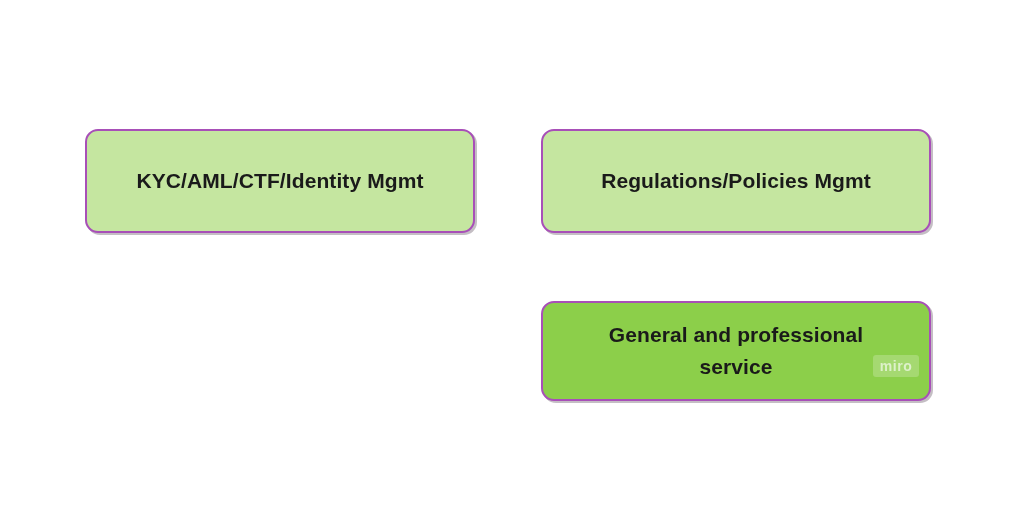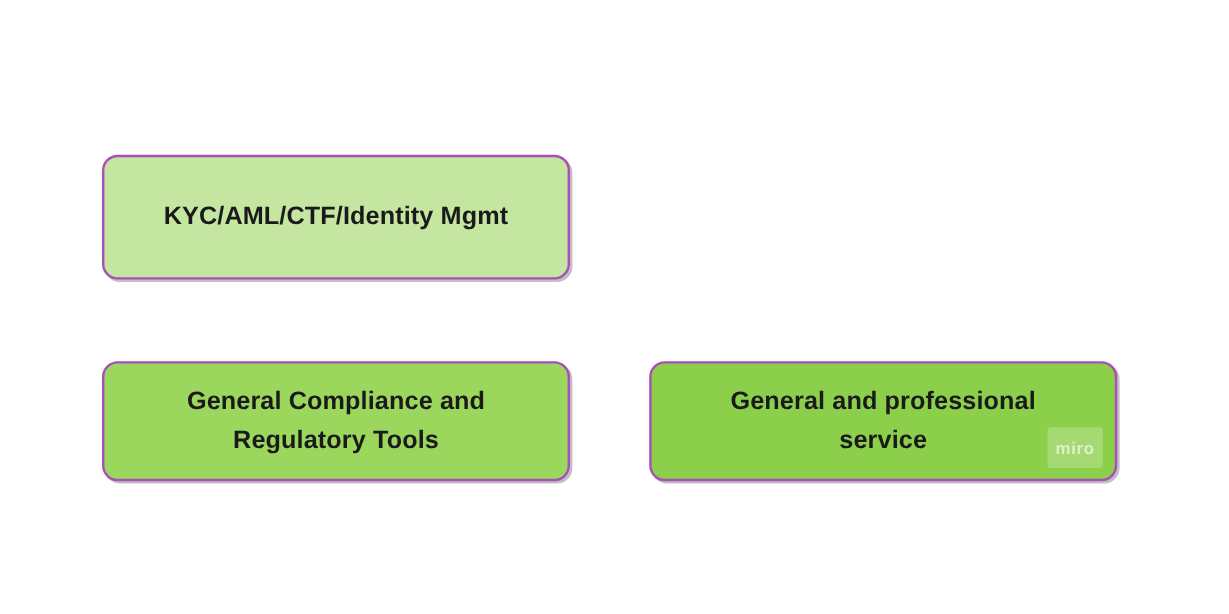--- a/index.html
+++ b/index.html
@@ -76,23 +76,23 @@
     top: 301px;
     width: 390px;
     height: 100px;
     background: #8ccf4a;
   }
 
   
   .watermark {
     position: absolute;
     right: 10px;
-    bottom: 9px;
+    bottom: 22px;
     width: 46px;
-    height: 34px;
+    height: 22px;
     border-radius: 3px;
     background: rgba(255, 255, 255, 0.22);
     display: flex;
     align-items: center;
     justify-content: center;
     font-size: 14px;
     font-weight: 700;
     letter-spacing: 0.6px;
     color: rgba(255, 255, 255, 0.62);
     user-select: none;
@@ -100,25 +100,24 @@
 </style>
 </head>
 <body>
 
 <div class="board">
 
   <div class="card card-kyc">
     <span class="card-label">KYC/AML/CTF/Identity Mgmt</span>
   </div>
 
+  <div class="card card-regulations">
+    <span class="card-label">Regulations/Policies Mgmt</span>
+  </div>
 
-  <div class="card card-general-compliance">
-    <span class="card-label">General Compliance and
-Regulatory Tools</span>
-  </div>
 
   <div class="card card-consult">
     <span class="card-label">General and professional
 service</span>
     <span class="watermark">miro</span>
   </div>
 
 </div>
 
 </body></html>

